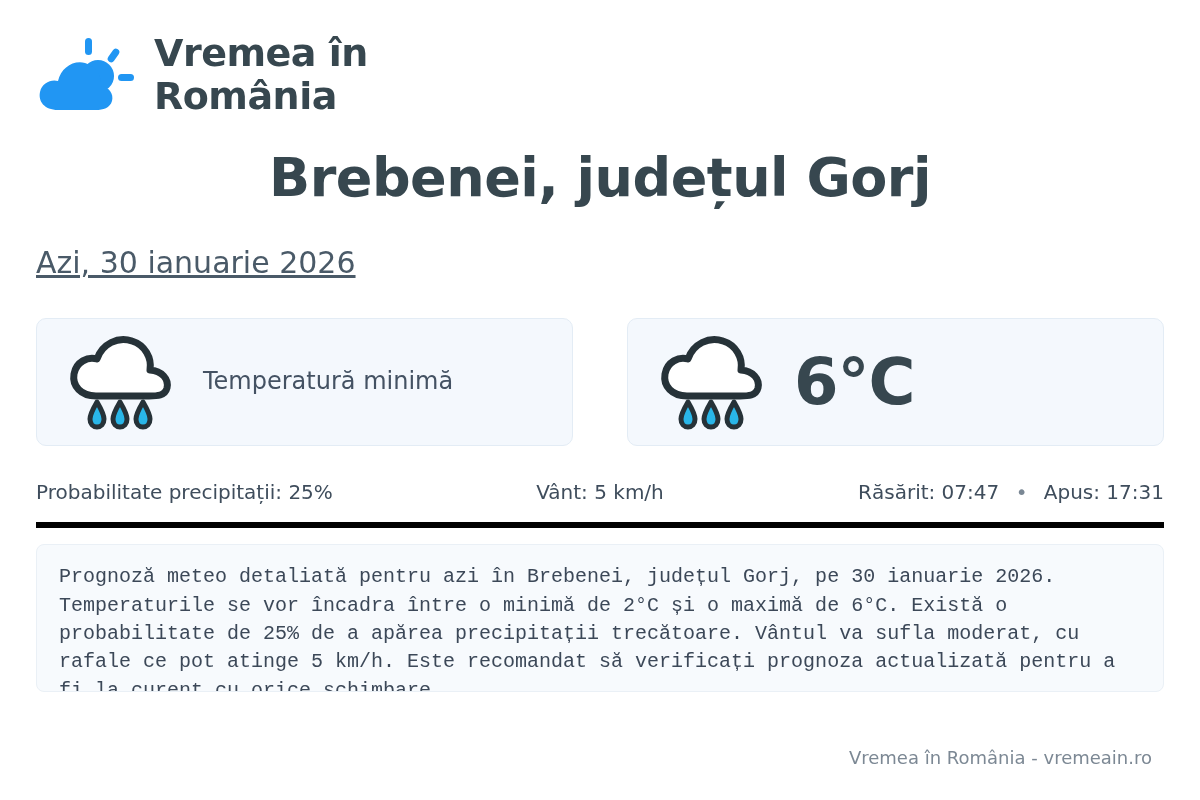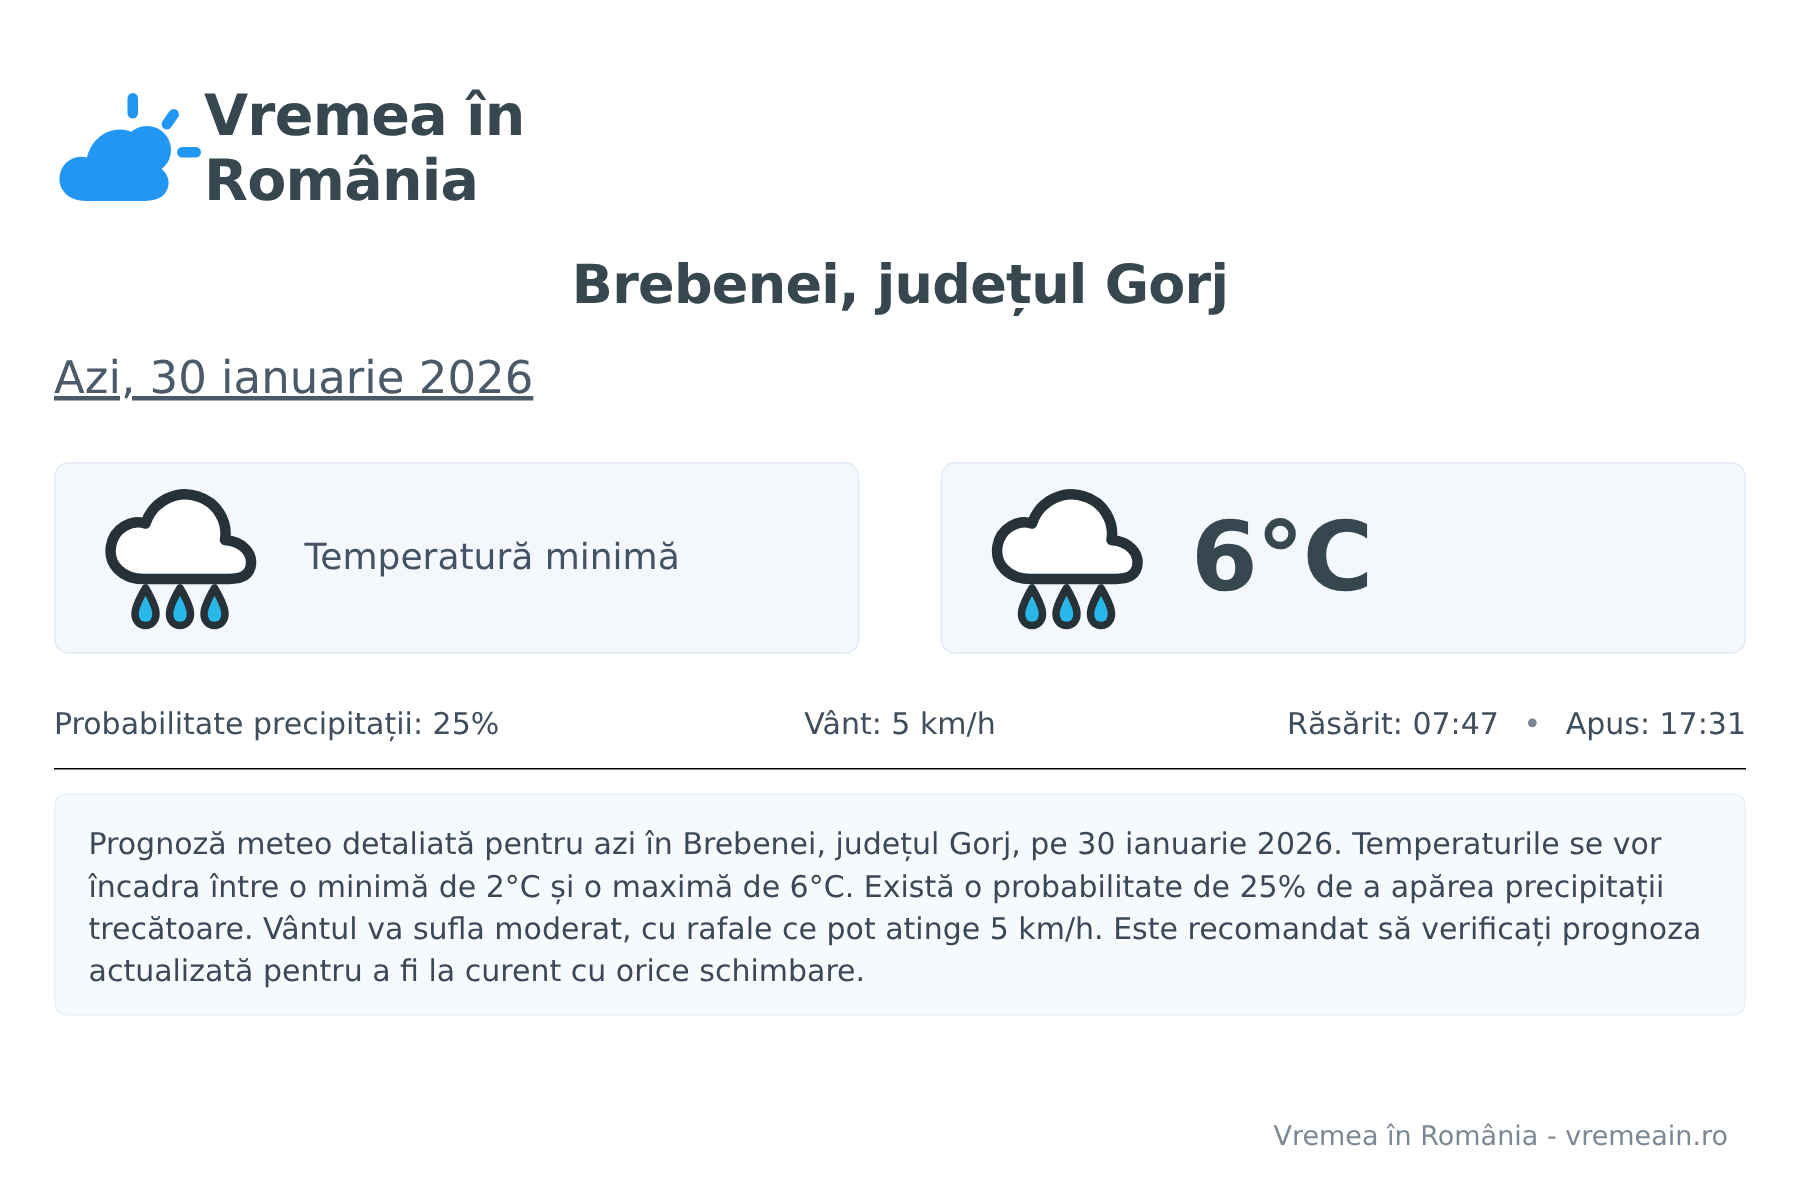--- a/index.html
+++ b/index.html
@@ -16,40 +16,41 @@
     position: relative;
     width: 1200px;
     height: 800px;
     padding: 0 36px;
   }
 
   
   .brand {
     display: flex;
     align-items: center;
-    padding-top: 56px;
+    gap: 18px;
+    padding-top: 32px;
   }
   .brand-logo {
     width: 100px;
     height: 86px;
     flex: 0 0 auto;
   }
   .brand-title {
     font-size: 38px;
     font-weight: bold;
     line-height: 1.12;
     color: #37474f;
     letter-spacing: -0.5px;
     max-width: 300px;
   }
 
   
   .location {
     text-align: center;
-    font-size: 36px;
+    font-size: 54px;
     font-weight: bold;
     color: #37474f;
     margin-top: 28px;
     letter-spacing: -0.5px;
   }
   .date {
     text-align: left;
     font-size: 30px;
     color: #4a5a68;
     margin-top: 22px;
@@ -88,41 +89,42 @@
     line-height: 1.05;
     letter-spacing: -1px;
   }
 
   
   .stats {
     display: flex;
     align-items: center;
     margin-top: 34px;
     padding-bottom: 18px;
-    border-bottom: 1px solid #000000;
+    border-bottom: 6px solid #000000;
     font-size: 20px;
     color: #3f4d5c;
   }
   .stat-left { flex: 1 1 0; text-align: left; }
   .stat-mid { flex: 1 1 0; text-align: center; }
   .stat-right { flex: 1 1 0; text-align: right; }
   .dot-sep { padding: 0 10px; color: #7a8794; }
 
   
   .description {
     margin-top: 16px;
     background: #f7fafd;
     border: 1px solid #eaf0f6;
     border-radius: 8px;
     padding: 18px 22px 22px 22px;
     font-size: 20px;
     line-height: 1.42;
     color: #3c4858;
     height: 148px;
     overflow: hidden;
+    font-family: Liberation Mono, monospace;
   }
 
   
   .footer {
     position: absolute;
     right: 48px;
     bottom: 32px;
     font-size: 18px;
     color: #7c8894;
   }

